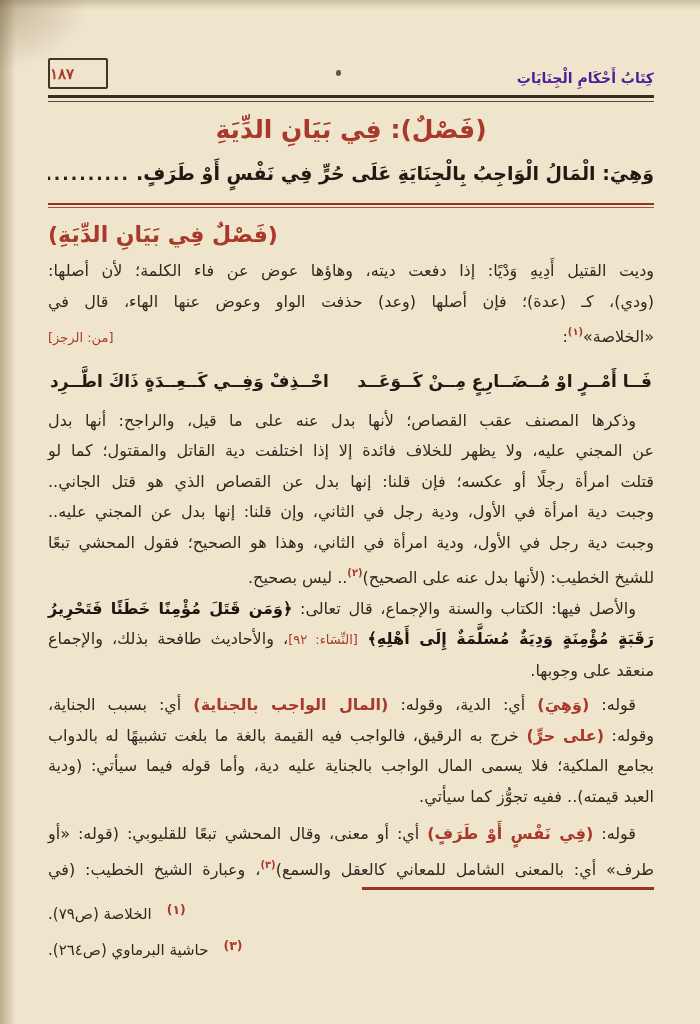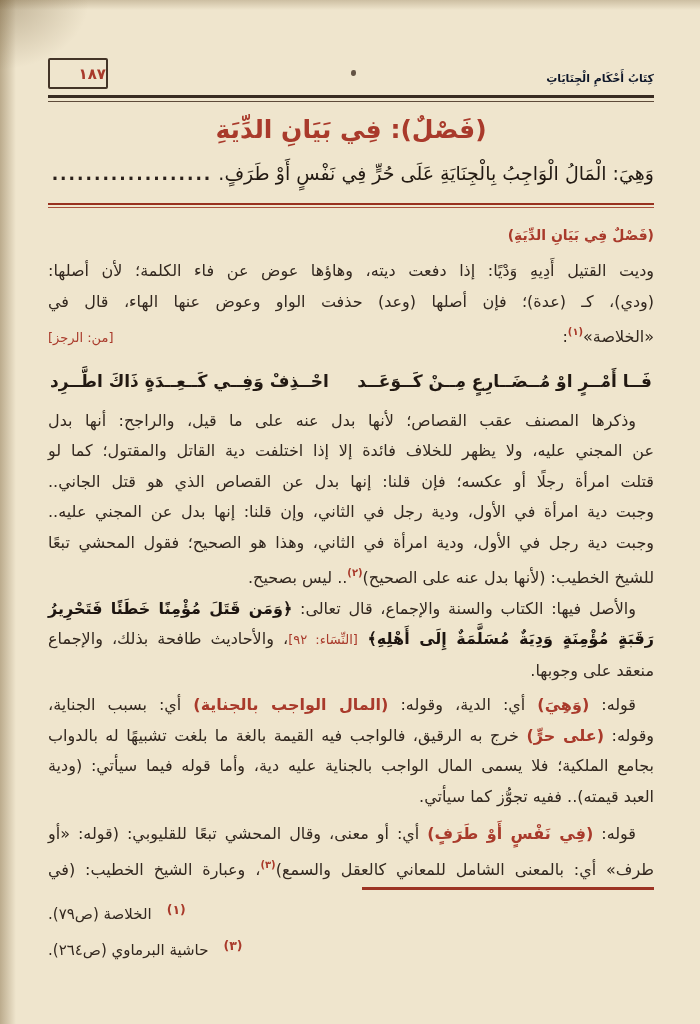--- a/index.html
+++ b/index.html
@@ -16,36 +16,36 @@
   .edge-top{position:absolute;top:0;left:0;right:0;height:10px;
     background:linear-gradient(to bottom,rgba(116,92,52,.28),rgba(116,92,52,0));}
   .edge-corner{position:absolute;left:0;top:0;width:90px;height:70px;
     background:radial-gradient(ellipse at 0% 0%,rgba(100,78,42,.35),rgba(100,78,42,0) 70%);}
 
   .page{position:relative;width:606px;margin:0 46px 0 48px;}
 
   
   .hdr{display:flex;justify-content:space-between;align-items:center;
     margin-top:56px;height:34px;}
-  .book-title{font-size:11px;font-weight:bold;color:#0f172a;letter-spacing:.2px;margin-top:10px;}
+  .book-title{font-size:14px;font-weight:bold;color:#4c1d95;letter-spacing:.2px;margin-top:10px;}
   .ink-speck{width:5px;height:6px;border-radius:50% 40% 55% 45%;background:#4a3a2c;
     opacity:.85;margin-left:52px;}
   .pagenum-box{width:56px;height:27px;border:2px solid #433427;border-radius:2px;
-    display:flex;align-items:center;justify-content:flex-start;}
+    display:flex;align-items:center;justify-content:flex-end;font-family:Liberation Serif, serif;}
   .pagenum-box span{color:#a93a2b;font-size:15px;font-weight:bold;padding-top:1px;}
 
   .hdr-rule{margin-top:5px;height:3px;border-top:3px solid #392c22;border-bottom:1px solid #5e4b3a;}
 
   
   .chapter{margin:13px 0 4px;text-align:center;font-size:25px;font-weight:bold;color:#a93a2b;line-height:30px;}
-  .section{margin:12px 0 0;text-align:right;font-size:14px;font-weight:bold;color:#a93a2b;line-height:30px;}
+  .section{margin:12px 0 0;text-align:left;font-size:22px;font-weight:bold;color:#a93a2b;line-height:30px;}
 
   
   .matn-line{margin-top:12px;display:flex;align-items:baseline;line-height:32px;}
-  .matn{font-size:19px;font-weight:normal;color:#221912;white-space:nowrap;}
+  .matn{font-size:19px;font-weight:bold;color:#221912;white-space:nowrap;}
   .dots{flex:1;overflow:hidden;white-space:nowrap;font-size:17px;font-weight:bold;
     color:#2a201a;letter-spacing:2px;padding-right:6px;}
 
   .red-rule{margin-top:13px;height:2px;border-top:2px solid #98311f;border-bottom:1px solid #a8503c;}
 
   
   #commentary{margin-top:6px;font-size:16px;line-height:30.5px;}
   .t-line{text-align:right;}
   .t-line.full{text-align:justify;text-align-last:justify;}
   .t-line.indent{padding-right:18px;}

